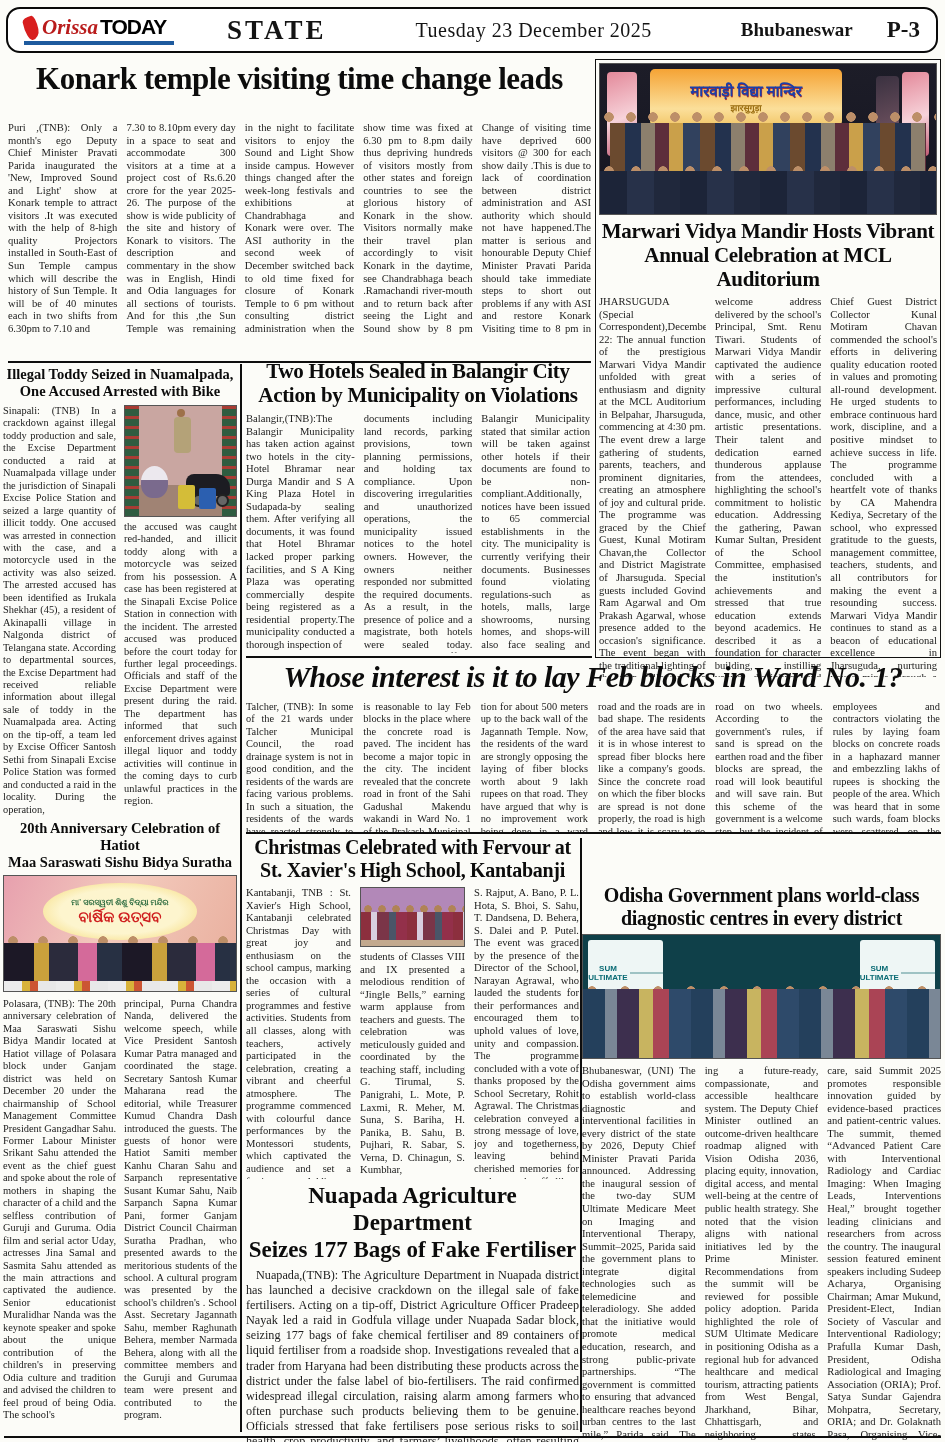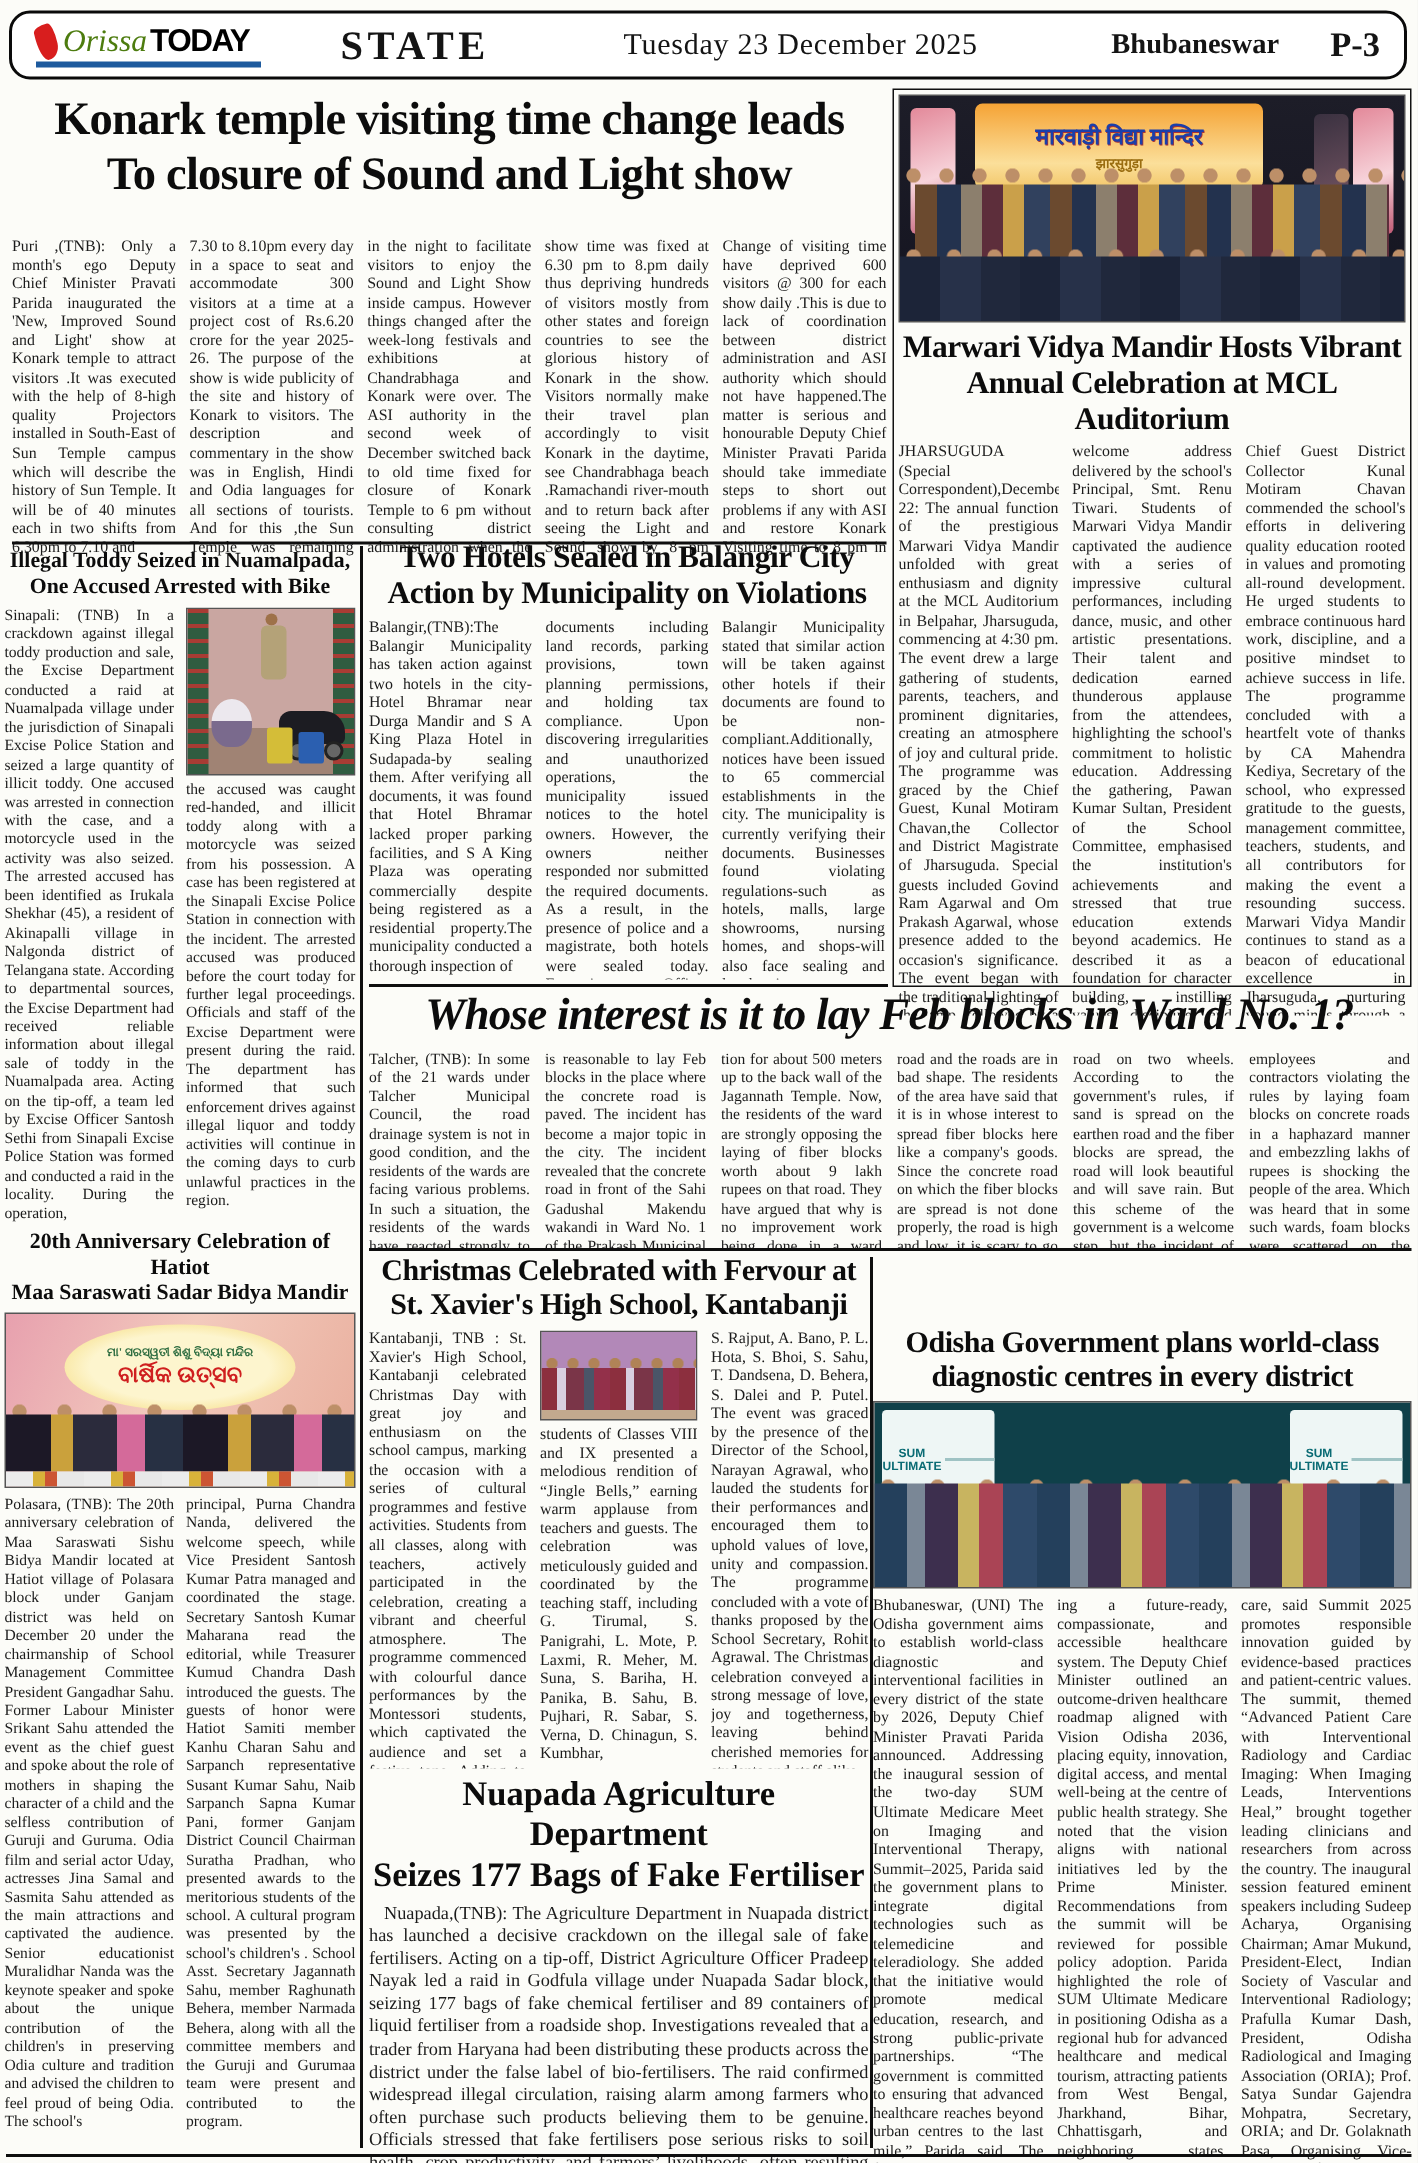--- a/index.html
+++ b/index.html
@@ -8,21 +8,21 @@
   .page{position:absolute;left:0;top:0;width:945px;height:1442px;background:#fcfcf8;overflow:hidden}
   .abs{position:absolute}
 
   
   .masthead{left:6px;top:7px;width:932px;height:46px;border:2.5px solid #0a0a0a;border-radius:14px;
     background:#fff;display:flex;align-items:center;padding:0 16px;gap:0}
   .logo{display:flex;flex-direction:column;justify-content:center;width:165px}
   .logo-row{display:flex;align-items:baseline;gap:2px}
   .flame{width:14px;height:24px;background:#d81e1e;border-radius:70% 30% 55% 45%/20% 60% 40% 80%;
     transform:rotate(-12deg);align-self:center;margin-right:2px}
-  .logo-orissa{font-family:"Liberation Serif",serif;font-style:italic;font-weight:normal;font-size:21px;color:#4d7c0f}
+  .logo-orissa{font-family:"Liberation Serif",serif;font-style:italic;font-weight:bold;font-size:21px;color:#b91c1c}
   .logo-today{font-family:"Liberation Sans",sans-serif;font-weight:900;font-size:21px;letter-spacing:-1px;color:#000}
   .logo-bar{height:4px;background:#1d5a9e;width:150px;margin-top:1px}
   .mh-state{font-weight:bold;font-size:27px;letter-spacing:3px;margin-left:38px}
   .mh-date{flex:1;text-align:center;font-weight:normal;font-size:20px;letter-spacing:.5px}
   .mh-city{font-weight:bold;font-size:19px;margin-right:34px}
   .mh-page{font-weight:bold;font-size:23px}
 
   
   .hl{font-weight:bold;text-align:center;font-family:"Liberation Serif",serif;color:#0c0c0c}
   .hl-line{display:block}
@@ -139,21 +139,20 @@
     </div>
     <div class="mh-state">STATE</div>
     <div class="mh-date">Tuesday 23 December 2025</div>
     <div class="mh-city">Bhubaneswar</div>
     <div class="mh-page">P-3</div>
   </header>
 
   <section class="abs art-konark">
     <h1 class="hl hl-xl">
       <span class="hl-line">Konark temple visiting time change leads</span>
-      <span class="hl-line">To closure of Sound and Light show</span>
     </h1>
     <div class="cols">
       <div class="col">Puri ,(TNB): Only a month's ego Deputy Chief Minister Pravati Parida inaugurated the 'New, Improved Sound and Light' show at Konark temple to attract visitors .It was executed with the help of 8-high quality Projectors installed in South-East of Sun Temple campus which will describe the history of Sun Temple. It will be of 40 minutes each in two shifts from 6.30pm to 7.10 and</div>
       <div class="col">7.30 to 8.10pm every day in a space to seat and accommodate 300 visitors at a time at a project cost of Rs.6.20 crore for the year 2025-26. The purpose of the show is wide publicity of the site and history of Konark to visitors. The description and commentary in the show was in English, Hindi and Odia languages for all sections of tourists. And for this ,the Sun Temple was remaining open till 8</div>
       <div class="col">in the night to facilitate visitors to enjoy the Sound and Light Show inside campus. However things changed after the week-long festivals and exhibitions at Chandrabhaga and Konark were over. The ASI authority in the second week of December switched back to old time fixed for closure of Konark Temple to 6 pm without consulting district administration when the Sound and Light</div>
       <div class="col">show time was fixed at 6.30 pm to 8.pm daily thus depriving hundreds of visitors mostly from other states and foreign countries to see the glorious history of Konark in the show. Visitors normally make their travel plan accordingly to visit Konark in the daytime, see Chandrabhaga beach .Ramachandi river-mouth and to return back after seeing the Light and Sound show by 8 pm inside Konark temple campus.</div>
       <div class="col">Change of visiting time have deprived 600 visitors @ 300 for each show daily .This is due to lack of coordination between district administration and ASI authority which should not have happened.The matter is serious and honourable Deputy Chief Minister Pravati Parida should take immediate steps to short out problems if any with ASI and restore Konark Visiting time to 8 pm in public interest .</div>
     </div>
   </section>
 
@@ -229,21 +228,21 @@
       <div class="col col-sm">tion for about 500 meters up to the back wall of the Jagannath Temple. Now, the residents of the ward are strongly opposing the laying of fiber blocks worth about 9 lakh rupees on that road. They have argued that why is no improvement work being done in a ward where there is no</div>
       <div class="col col-sm">road and the roads are in bad shape. The residents of the area have said that it is in whose interest to spread fiber blocks here like a company's goods. Since the concrete road on which the fiber blocks are spread is not done properly, the road is high and low, it is scary to go on that</div>
       <div class="col col-sm">road on two wheels. According to the government's rules, if sand is spread on the earthen road and the fiber blocks are spread, the road will look beautiful and will save rain. But this scheme of the government is a welcome step, but the incident of some dishonest</div>
       <div class="col col-sm">employees and contractors violating the rules by laying foam blocks on concrete roads in a haphazard manner and embezzling lakhs of rupees is shocking the people of the area. Which was heard that in some such wards, foam blocks were scattered on the roads earlier and looted.</div>
     </div>
   </section>
 
   <section class="abs art-anniv">
     <h2 class="hl hl-sm">
       <span class="hl-line">20th Anniversary Celebration of Hatiot</span>
-      <span class="hl-line">Maa Saraswati Sadar Bidya Mandir</span>
+      <span class="hl-line">Maa Saraswati Sishu Bidya Suratha</span>
     </h2>
     <div class="photo ph-anniv">
       <div class="an-banner">
         <span class="t1">ମା' ସରସ୍ୱତୀ ଶିଶୁ ବିଦ୍ୟା ମନ୍ଦିର</span>
         <span class="t2">ବାର୍ଷିକ ଉତ୍ସବ</span>
       </div>
       <div class="heads" style="bottom:38%;background-size:30px 12px"></div>
       <div class="an-people"></div>
       <div class="an-table"></div>
     </div>

